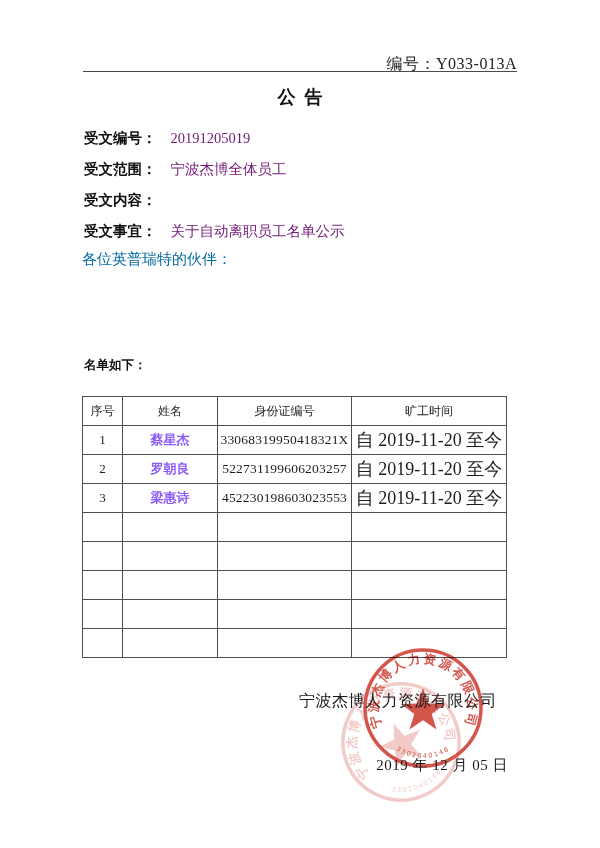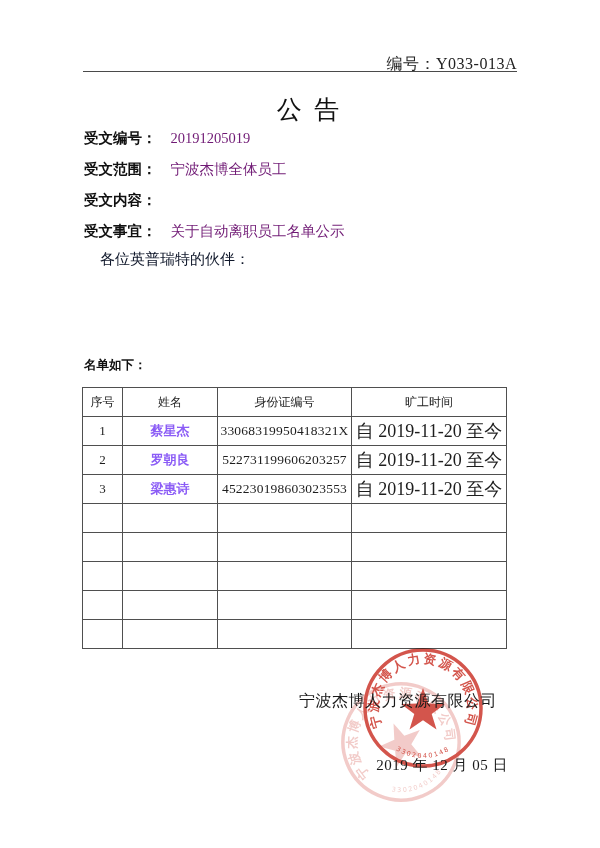--- a/index.html
+++ b/index.html
@@ -13,42 +13,42 @@
   }
   .ref{
     position:absolute;top:54px;right:83px;
     font-size:16px;letter-spacing:.5px;color:#222;
   }
   .hdr-rule{
     position:absolute;left:83px;top:71px;width:434px;height:0;
     border-top:1.5px solid #4a4a4a;
   }
   .title{
-    position:absolute;left:83px;top:85px;width:434px;margin:8px;
-    text-align:center;font-size:25px;font-weight:normal;color:#111;
+    position:absolute;left:83px;top:85px;width:434px;margin:0;
+    text-align:center;font-size:18px;font-weight:bold;color:#111;
     white-space:pre;
   }
   .fields{position:absolute;left:84px;top:123px;width:434px;}
   .field{height:31px;line-height:31px;font-size:14.5px;}
   .flabel{font-weight:bold;color:#111;}
   .fvalue{margin-left:14px;color:#701a75;}
   .salutation{
-    position:absolute;left:100px;top:250px;width:434px;
-    font-size:15px;color:#0f172a;
+    position:absolute;left:82px;top:250px;width:434px;
+    font-size:15px;color:#0369a1;
   }
   .para{position:absolute;left:84px;top:281px;width:432px;color:#222;}
   .pline{font-size:15px;line-height:29.5px;height:29.5px;white-space:nowrap;}
   .pline.jl{white-space:normal;text-align:justify;text-align-last:justify;}
   .pl-first{text-indent:2em;}
   .list-intro{
     position:absolute;left:84px;top:357px;
     font-size:12.5px;font-weight:bold;color:#111;
   }
   table.roster{
-    position:absolute;left:82px;top:387px;
+    position:absolute;left:82px;top:396px;
     border-collapse:collapse;table-layout:fixed;
     width:424px;
   }
   table.roster th, table.roster td{
     border:1px solid #4f4f4f;
     text-align:center;vertical-align:middle;
     padding:0;height:28px;overflow:hidden;
   }
   table.roster th{font-size:12px;font-weight:normal;color:#222;}
   td.c-no{font-size:13px;}

